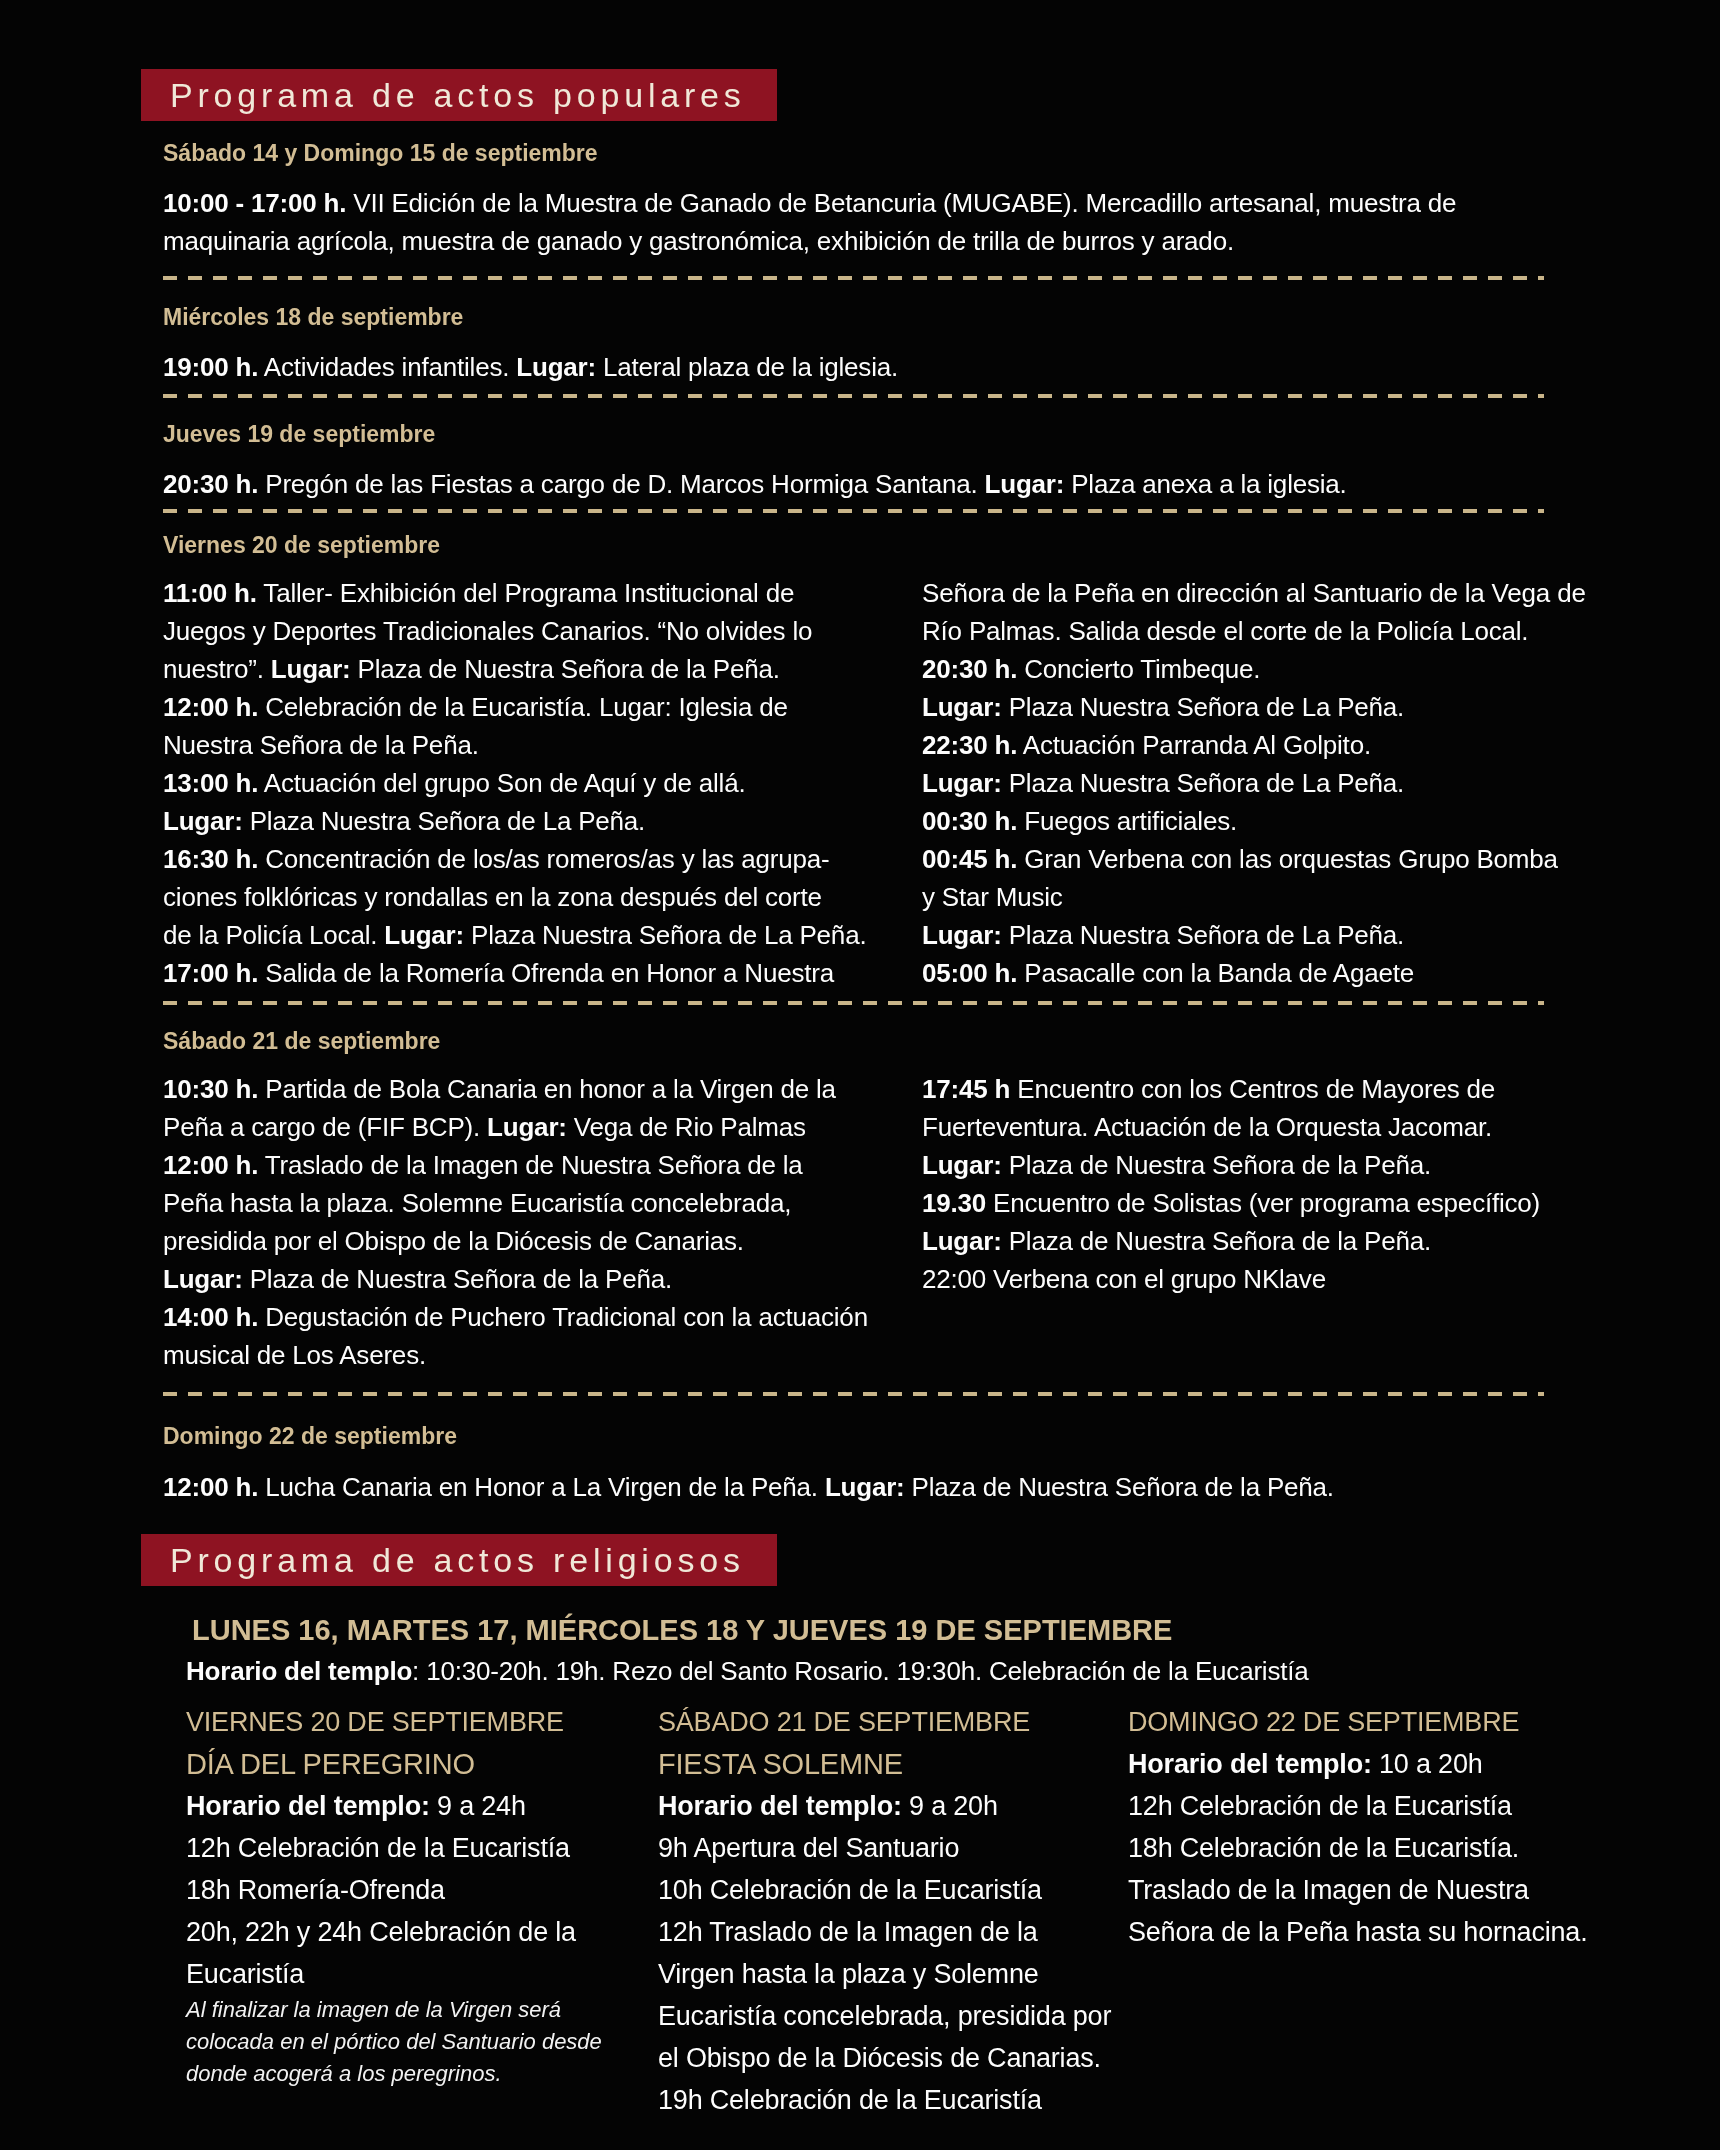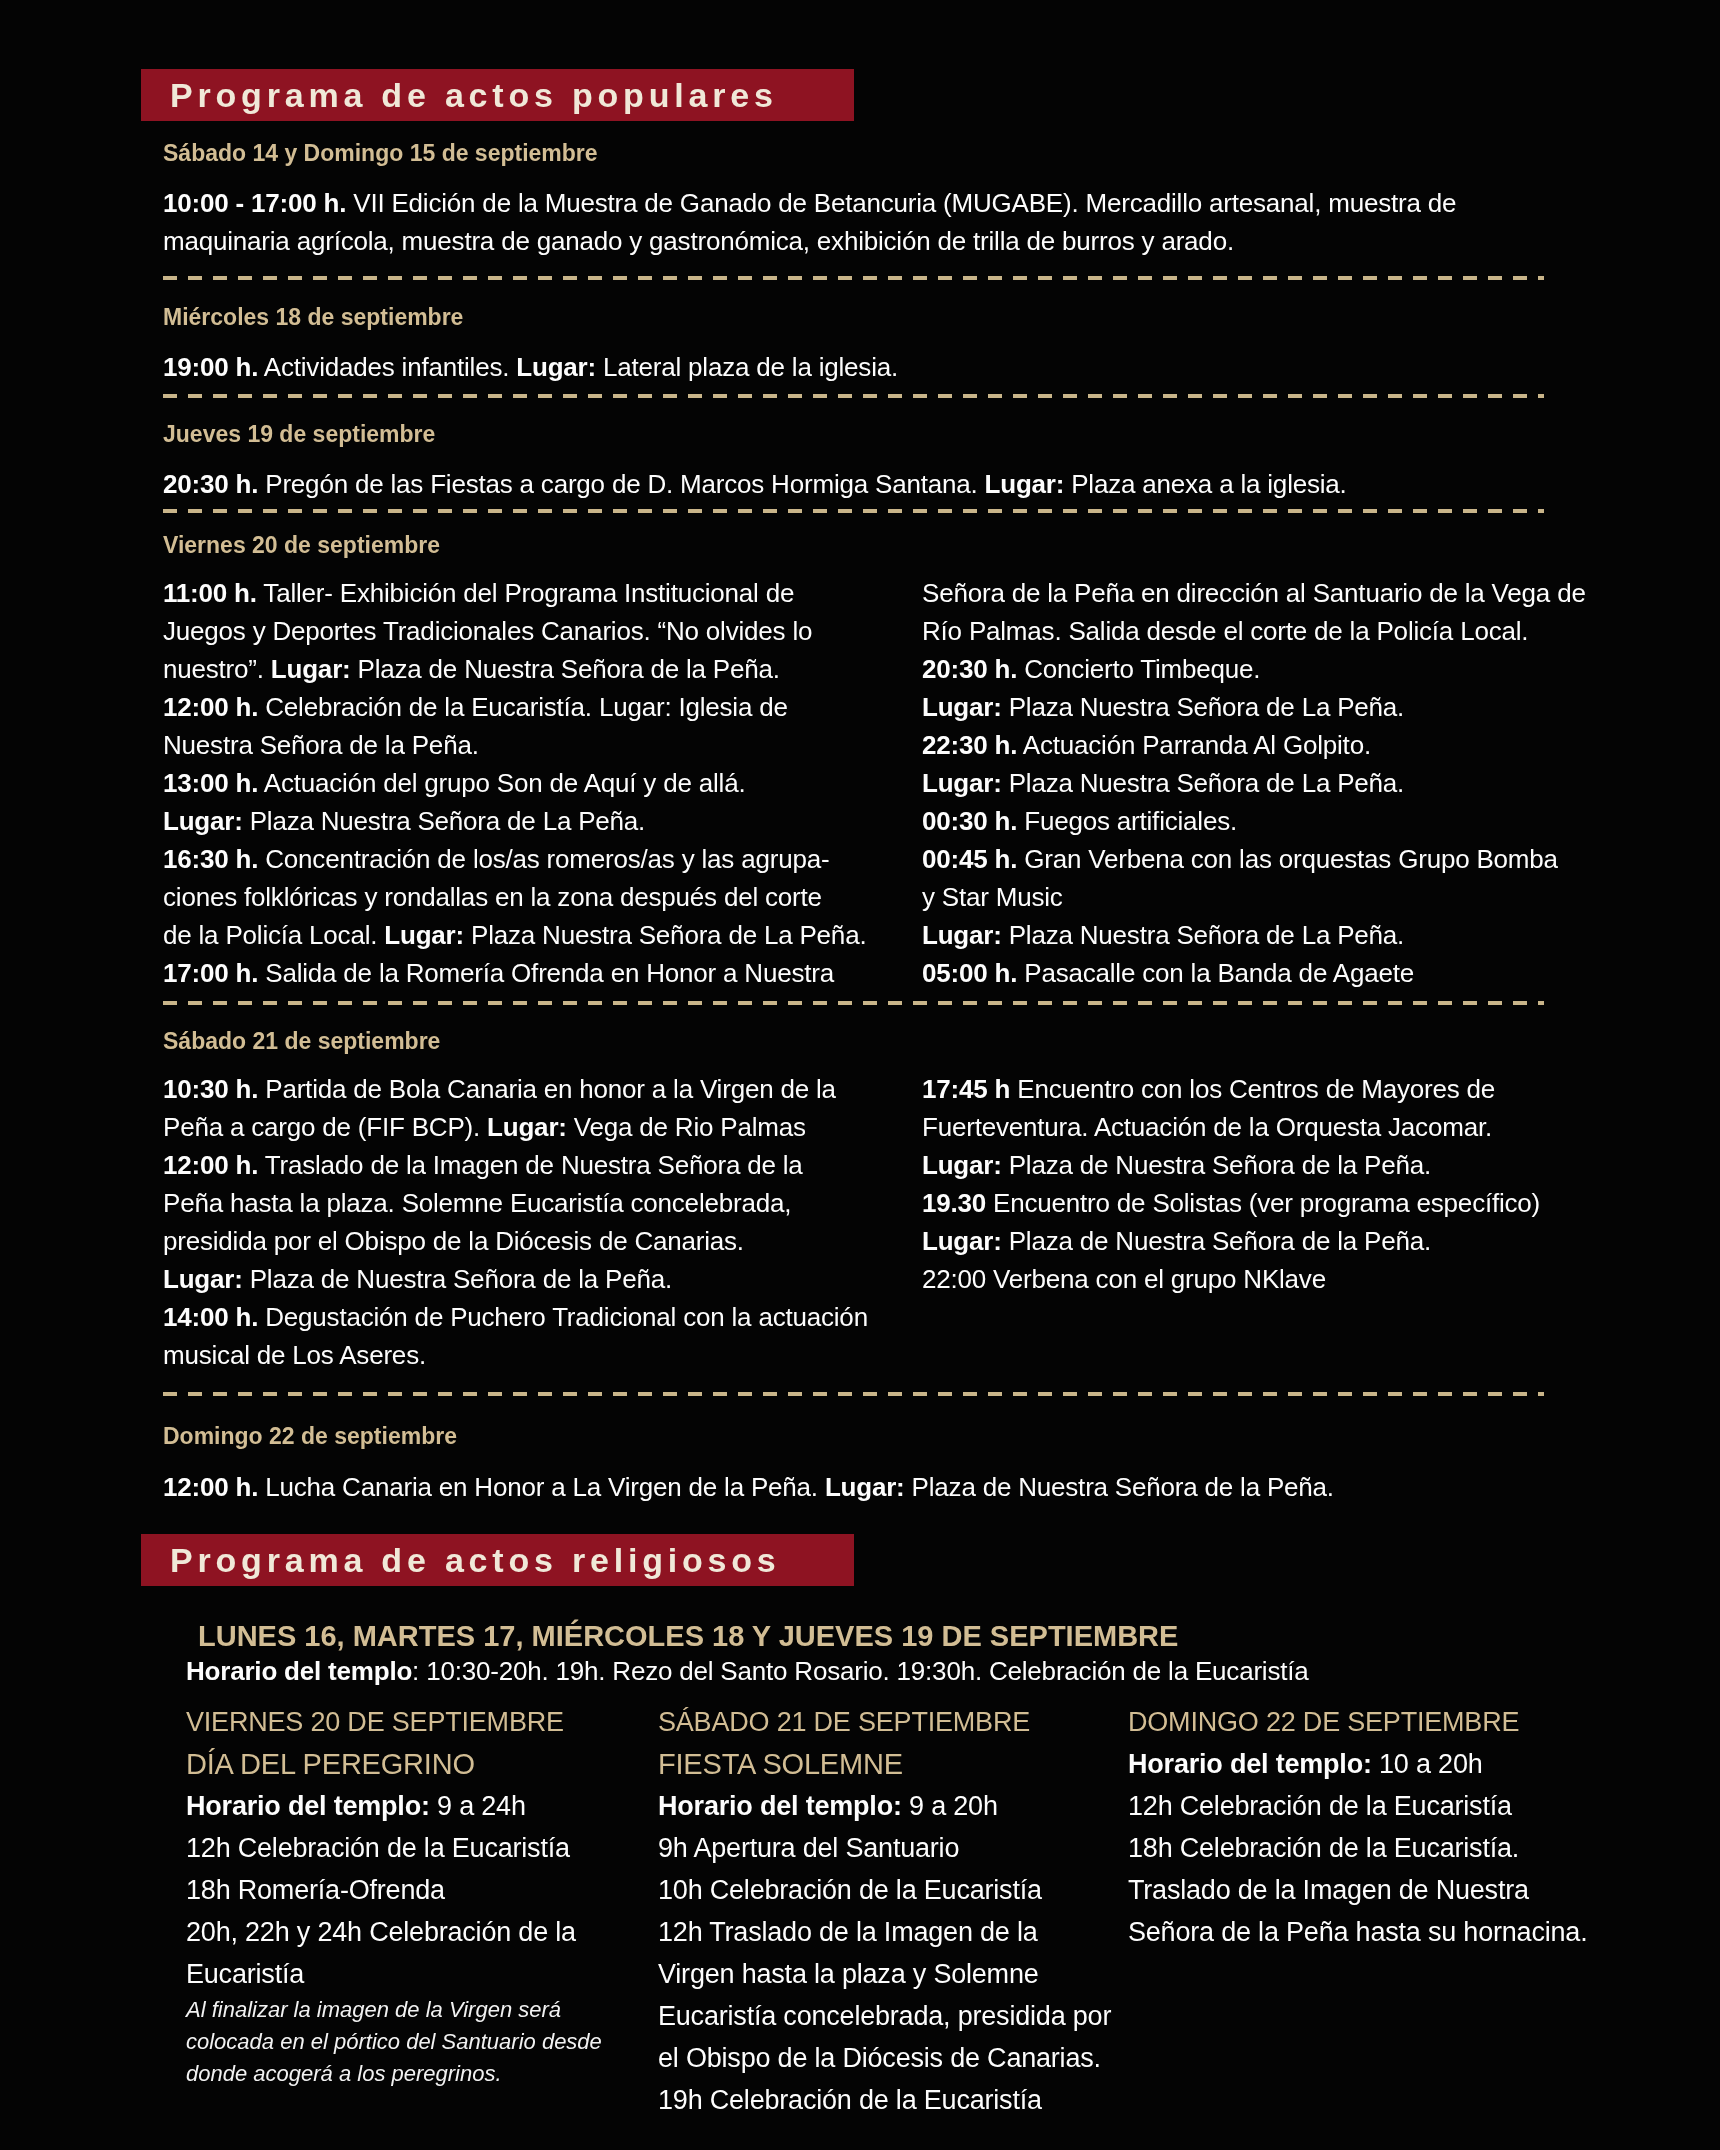--- a/index.html
+++ b/index.html
@@ -3,43 +3,43 @@
 <meta charset="utf-8">
 <style>
   html,body { margin:0; padding:0; background:#000; }
   .page {
     position:relative; width:1721px; height:2151px;
     background:#040404; overflow:hidden;
     font-family:"Liberation Sans", sans-serif;
     color:#fdfdfd;
   }
   .banner {
-    position:absolute; left:141px; width:713px; height:52px;
+    position:absolute; left:141px; width:636px; height:52px;
     background:#8e1322; color:#f0e8d8;
-    font-weight:bold; font-size:34px; letter-spacing:4.8px;
+    font-weight:normal; font-size:34px; letter-spacing:4.8px;
     display:flex; align-items:center; padding-left:29px; box-sizing:border-box;
     white-space:nowrap;
   }
   .heading {
     position:absolute; left:163px; margin:0;
     color:#d2bd94; font-size:23px; font-weight:bold; white-space:nowrap;
   }
   .para, .col { position:absolute; font-size:26px; letter-spacing:-0.2px; }
   .para .ln, .col .ln { line-height:38px; white-space:nowrap; }
   .ln .b { font-weight:bold; }
   .dash {
     position:absolute; height:3.8px;
     background:repeating-linear-gradient(90deg, #c9b58a 0 14.3px, transparent 14.3px 25px);
   }
   .rel-col { position:absolute; font-size:27px; letter-spacing:-0.2px; }
   .rel-kicker { color:#d2bd94; font-weight:normal; line-height:42px; white-space:nowrap; }
   .rel-title  { color:#d2bd94; font-weight:normal;  font-size:29px; line-height:42px; white-space:nowrap; }
   .rel-col .ln { line-height:42px; white-space:nowrap; }
   .intro-heading {
-    position:absolute; left:186px; margin:12px;
+    position:absolute; left:186px; margin:6px;
     color:#d2bd94; font-size:29px; font-weight:bold; white-space:nowrap;
   }
   .note {
     position:absolute; left:186px; width:449px;
     font-style:italic; font-size:22px; line-height:32px; color:#f2f2f2;
   }
 </style>
 </head>
 <body>
 

